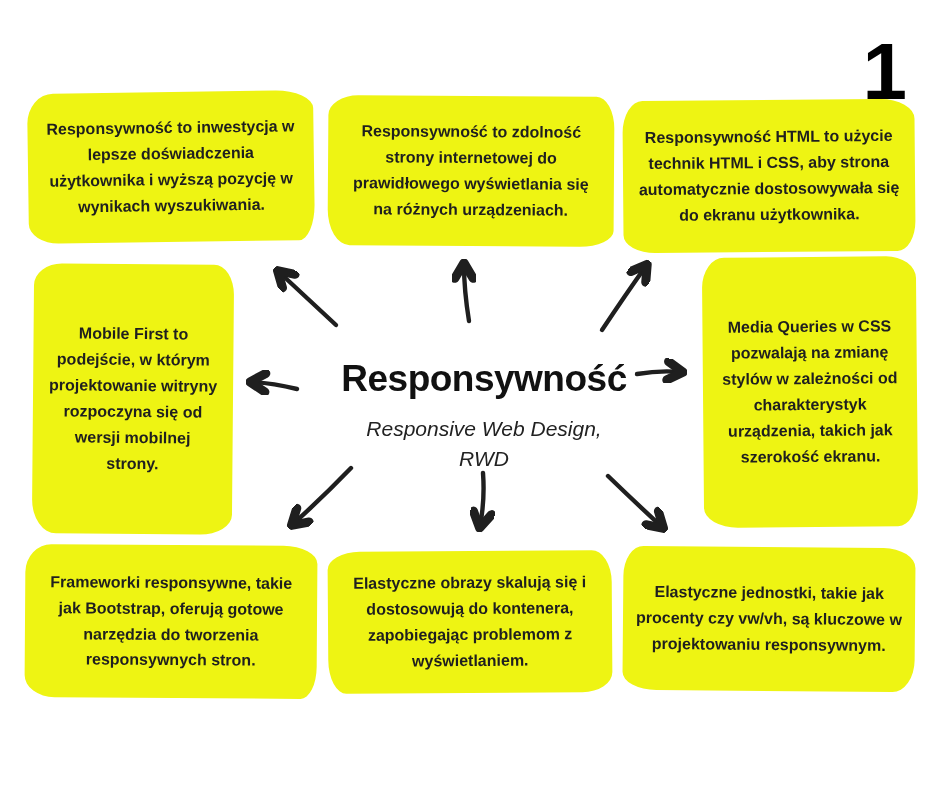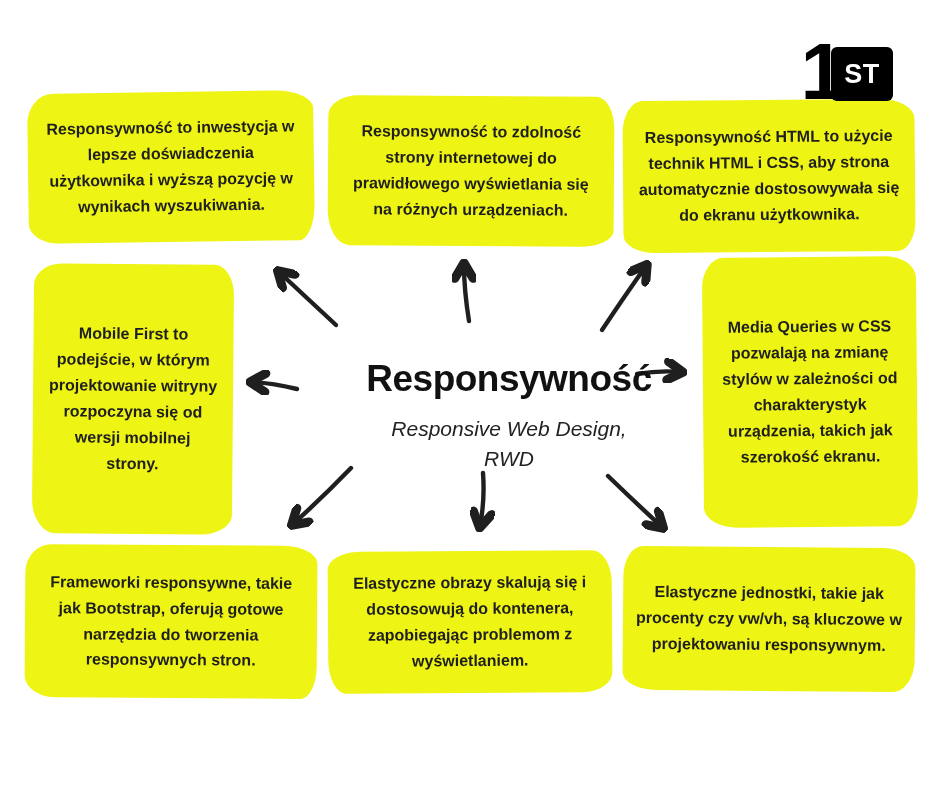--- a/index.html
+++ b/index.html
@@ -55,21 +55,21 @@
     transform:rotate(0.4deg);padding:8px 14px;}
   .blob-bc{left:328px;top:551px;width:284px;height:142px;
     border-radius:32px 20px 30px 18px / 18px 32px 20px 34px;
     transform:rotate(-0.4deg);padding:8px 12px;}
   .blob-br{left:623px;top:547px;width:292px;height:144px;
     border-radius:20px 32px 22px 34px / 30px 20px 32px 18px;
     transform:rotate(0.5deg);padding:8px 12px;}
   
   .center{
     position:absolute;
-    left:344px;top:358px;width:330px;
+    left:319px;top:358px;width:330px;
     text-align:center;
   }
   .center h1{
     font-size:37px;
     font-weight:700;
     letter-spacing:-0.5px;
     color:#111;
   }
   .center .subtitle{
     margin:14px auto 0;
@@ -169,16 +169,15 @@
   </div>
   <div class="blob blob-bc">
     <p class="node-text">Elastyczne obrazy skalują się i dostosowują do kontenera, zapobiegając problemom z wyświetlaniem.</p>
   </div>
   <div class="blob blob-br">
     <p class="node-text">Elastyczne jednostki, takie jak procenty czy vw/vh, są kluczowe w projektowaniu responsywnym.</p>
   </div>
 
   <div class="logo">
     <span class="logo-one">1</span>
-    <span class="logo-st">ST</span>
   </div>
 
 </div>
 
 </body></html>

